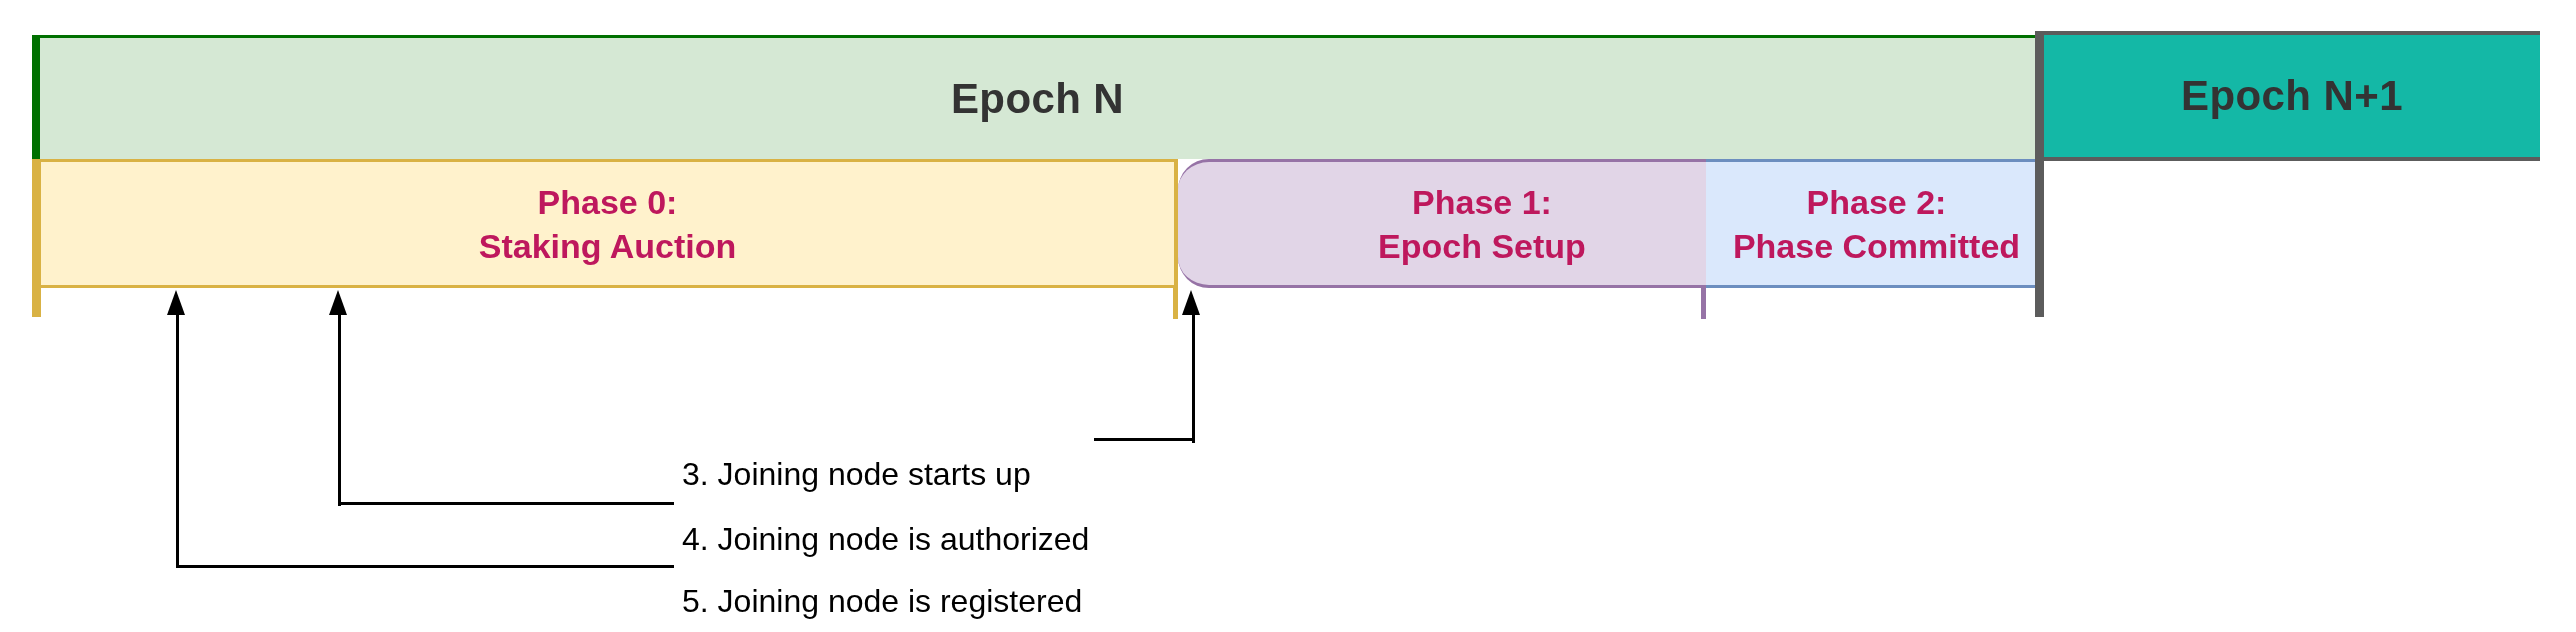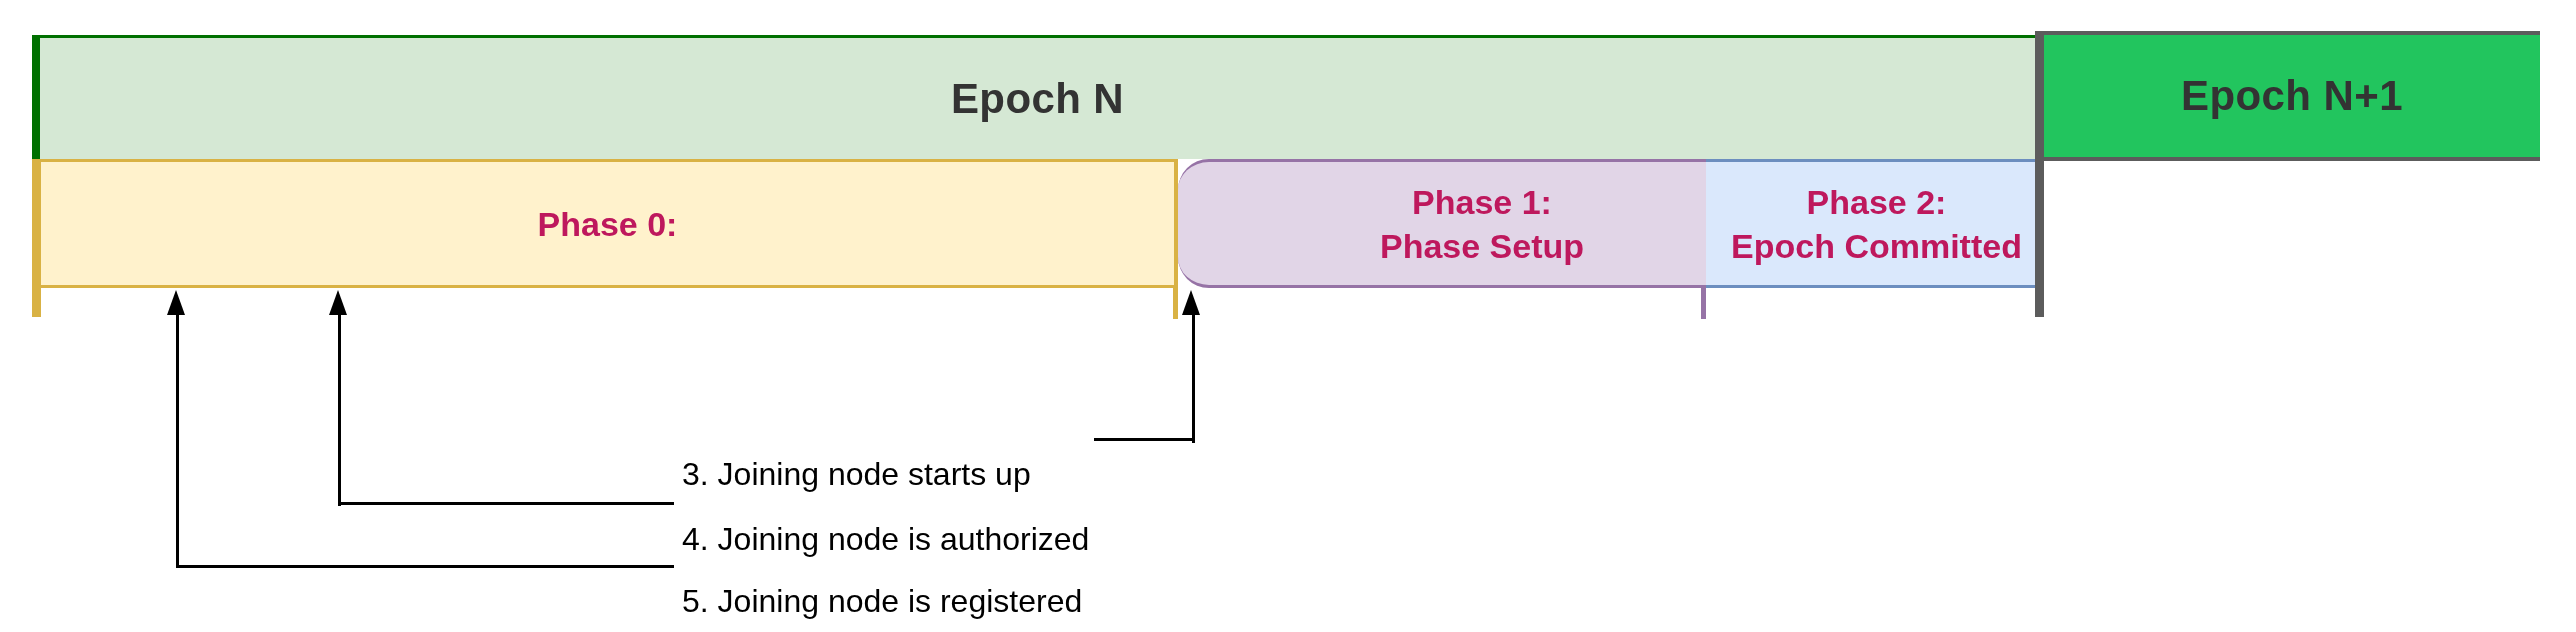--- a/index.html
+++ b/index.html
@@ -95,39 +95,40 @@
 <body>
 
 <div class="canvas">
 
   <div class="abs epoch-n" style="background-color: rgb(213, 232, 212); border-color: rgb(0, 112, 0);">
     <span class="epoch-label">Epoch N</span>
   </div>
 
   <div class="abs divider" style="background-color: rgb(92, 92, 92);"></div>
 
-  <div class="abs epoch-n1" style="background-color: #22c55e; border-color: rgb(92, 92, 92);">
+  <div class="abs epoch-n1" style="background-color: #14b8a6; border-color: rgb(92, 92, 92);">
     <span class="epoch-label">Epoch N+1</span>
   </div>
 
   <div class="abs stripe-phase0-left" style="background-color: rgb(217, 178, 68);"></div>
   <div class="abs phase phase-0" style="background-color: rgb(255, 242, 204); border-color: rgb(217, 178, 68);">
     <span class="phase-line">Phase 0:</span>
+    <span class="phase-line">Staking Auction</span>
   </div>
   <div class="abs tick-phase0-end" style="background-color: rgb(217, 178, 68);"></div>
 
   <div class="abs phase phase-1" style="background-color: rgb(225, 213, 231); border-color: rgb(150, 115, 166);">
     <span class="phase-line">Phase 1:</span>
-    <span class="phase-line">Phase Setup</span>
+    <span class="phase-line">Epoch Setup</span>
   </div>
   <div class="abs tick-phase1-end" style="background-color: rgb(150, 115, 166);"></div>
 
   <div class="abs phase phase-2" style="background-color: rgb(218, 232, 252); border-color: rgb(108, 142, 191);">
     <span class="phase-line">Phase 2:</span>
-    <span class="phase-line">Epoch Committed</span>
+    <span class="phase-line">Phase Committed</span>
   </div>
 
   <div>
     <div class="abs arrowhead" style="left:167px;"></div>
     <div class="abs shaft" style="left: 176px; height: 258px; background-color: rgb(0, 0, 0);"></div>
     <div class="abs conn" style="left: 176px; top: 565px; width: 498px; background-color: rgb(0, 0, 0);"></div>
     <div class="abs event-label" style="top:546px;">5. Joining node is registered</div>
   </div>
 
   <div>

